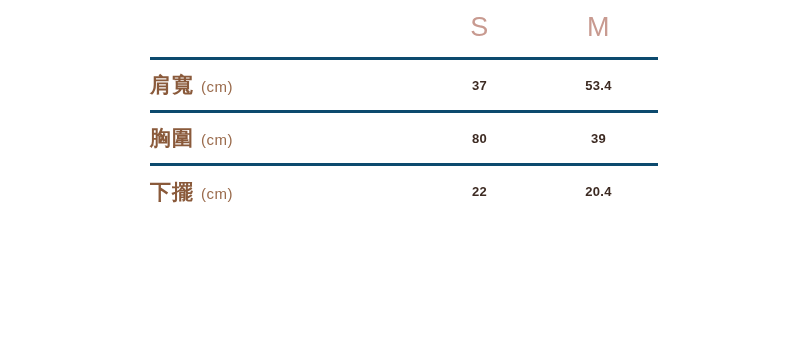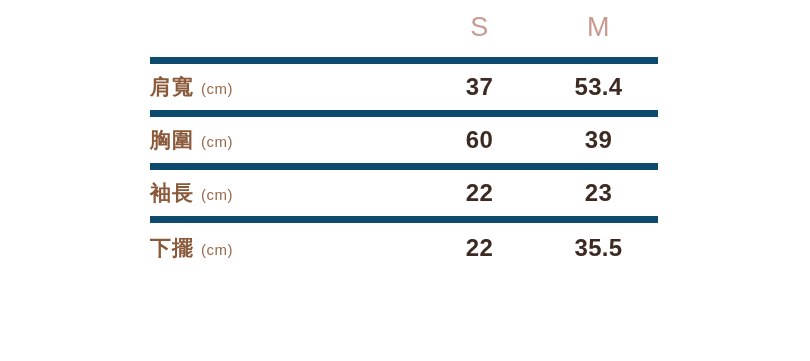--- a/index.html
+++ b/index.html
@@ -48,21 +48,21 @@
     font-weight: 400;
     letter-spacing: 0.5px;
     line-height: 1;
   }
 
   
   .chart-table tbody tr {
     height: 53px;
   }
   .chart-table tbody td {
-    border-top: 7px solid #0c4a6e;
+    border-top: 3px solid #0c4a6e;
     padding: 0;
     vertical-align: middle;
   }
 
   .cell-label {
     text-align: left;
     white-space: nowrap;
     padding-left: 2px;
   }
   .label-name {
@@ -75,21 +75,21 @@
     color: #9a6b4c;
     font-size: 15px;
     font-weight: 400;
     margin-left: 7px;
     letter-spacing: 0.5px;
   }
 
   .cell-value {
     text-align: center;
     color: #3d2b23;
-    font-size: 24px;
+    font-size: 13px;
     font-weight: 700;
     letter-spacing: 0.3px;
   }
 </style>
 </head>
 <body>
 
 <div class="size-chart">
   <table class="chart-table">
     <colgroup>
@@ -111,36 +111,29 @@
           <span class="label-name">肩寬</span><span class="label-unit">(cm)</span>
         </td>
         <td class="cell-value">37</td>
         <td class="cell-value">53.4</td>
       </tr>
 
       <tr>
         <td class="cell-label">
           <span class="label-name">胸圍</span><span class="label-unit">(cm)</span>
         </td>
-        <td class="cell-value">60</td>
+        <td class="cell-value">80</td>
         <td class="cell-value">39</td>
       </tr>
 
-      <tr>
-        <td class="cell-label">
-          <span class="label-name">袖長</span><span class="label-unit">(cm)</span>
-        </td>
-        <td class="cell-value">22</td>
-        <td class="cell-value">23</td>
-      </tr>
 
 
       <tr>
         <td class="cell-label">
           <span class="label-name">下擺</span><span class="label-unit">(cm)</span>
         </td>
         <td class="cell-value">22</td>
-        <td class="cell-value">35.5</td>
+        <td class="cell-value">20.4</td>
       </tr>
 
     </tbody>
   </table>
 </div>
 
 </body></html>

